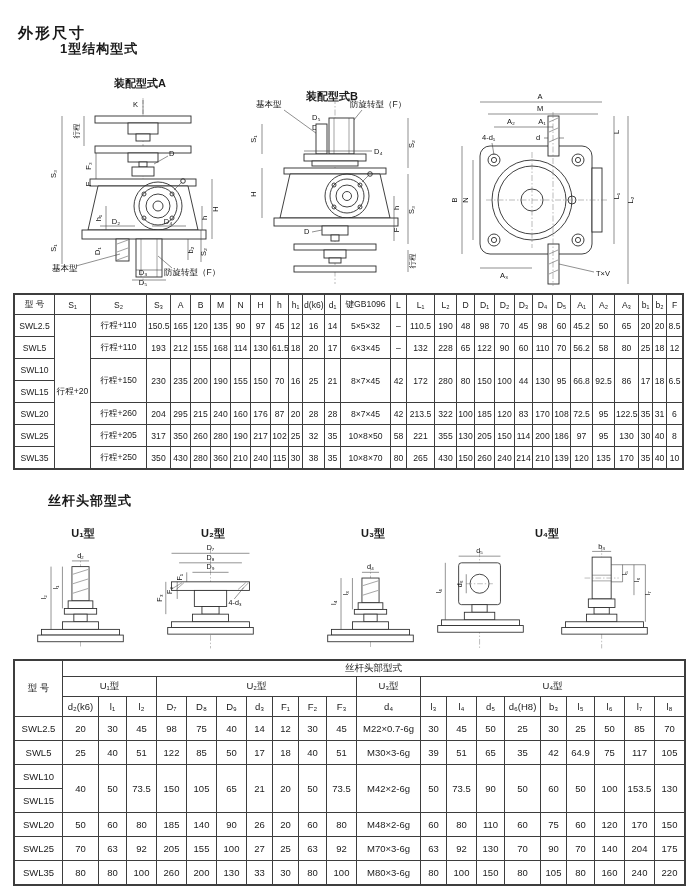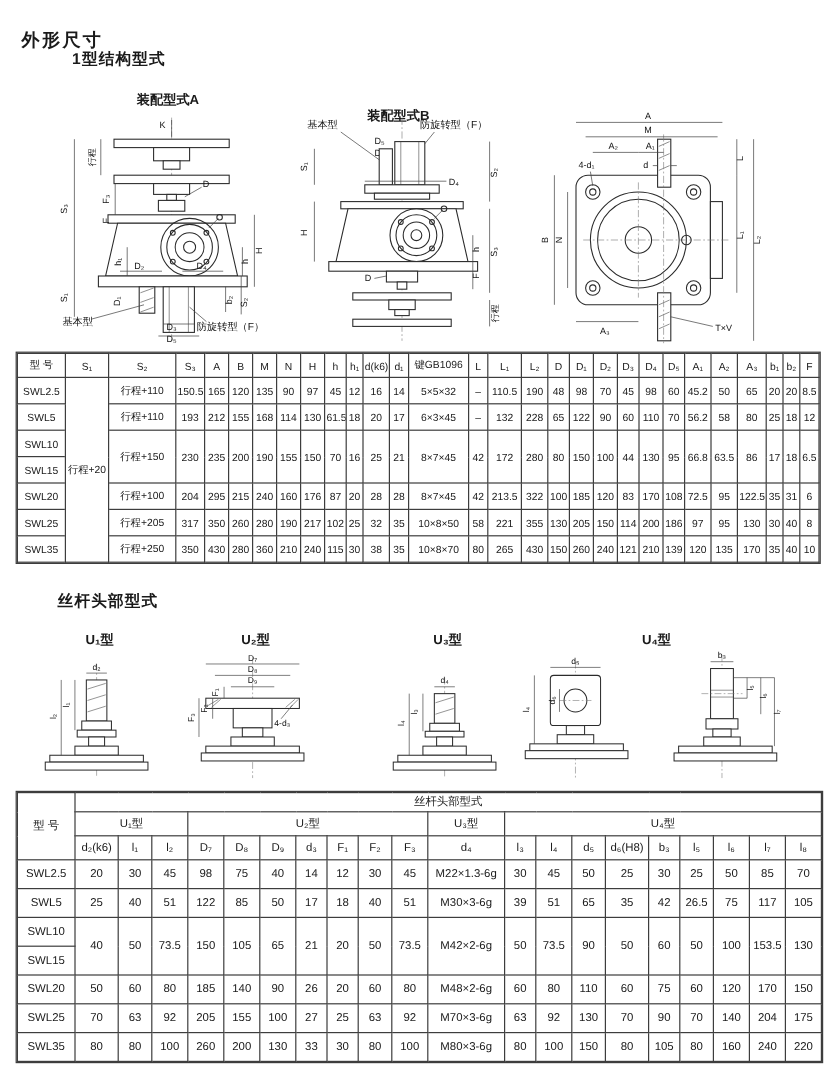--- a/index.html
+++ b/index.html
@@ -369,32 +369,32 @@
           <td rowspan="2">42</td>
           <td rowspan="2">172</td>
           <td rowspan="2">280</td>
           <td rowspan="2">80</td>
           <td rowspan="2">150</td>
           <td rowspan="2">100</td>
           <td rowspan="2">44</td>
           <td rowspan="2">130</td>
           <td rowspan="2">95</td>
           <td rowspan="2">66.8</td>
-          <td rowspan="2">63.5</td>
+          <td rowspan="2">92.5</td>
           <td rowspan="2">86</td>
           <td rowspan="2">17</td>
           <td rowspan="2">18</td>
           <td rowspan="2">6.5</td>
         </tr>
         <tr>
           <td>SWL15</td>
         </tr>
         <tr>
           <td>SWL20</td>
-          <td>行程+100</td>
+          <td>行程+260</td>
           <td>204</td>
           <td>295</td>
           <td>215</td>
           <td>240</td>
           <td>160</td>
           <td>176</td>
           <td>87</td>
           <td>20</td>
           <td>28</td>
           <td>28</td>
@@ -458,21 +458,21 @@
           <td>30</td>
           <td>38</td>
           <td>35</td>
           <td>10×8×70</td>
           <td>80</td>
           <td>265</td>
           <td>430</td>
           <td>150</td>
           <td>260</td>
           <td>240</td>
-          <td>121</td>
+          <td>214</td>
           <td>210</td>
           <td>139</td>
           <td>120</td>
           <td>135</td>
           <td>170</td>
           <td>35</td>
           <td>40</td>
           <td>10</td>
         </tr>
       </tbody>
@@ -666,21 +666,21 @@
           <td>20</td>
           <td>30</td>
           <td>45</td>
           <td>98</td>
           <td>75</td>
           <td>40</td>
           <td>14</td>
           <td>12</td>
           <td>30</td>
           <td>45</td>
-          <td>M22×1.3-6g</td>
+          <td>M22×0.7-6g</td>
           <td>30</td>
           <td>45</td>
           <td>50</td>
           <td>25</td>
           <td>30</td>
           <td>25</td>
           <td>50</td>
           <td>85</td>
           <td>70</td>
         </tr>
@@ -695,21 +695,21 @@
           <td>17</td>
           <td>18</td>
           <td>40</td>
           <td>51</td>
           <td>M30×3-6g</td>
           <td>39</td>
           <td>51</td>
           <td>65</td>
           <td>35</td>
           <td>42</td>
-          <td>26.5</td>
+          <td>64.9</td>
           <td>75</td>
           <td>117</td>
           <td>105</td>
         </tr>
         <tr>
           <td>SWL10</td>
           <td rowspan="2">40</td>
           <td rowspan="2">50</td>
           <td rowspan="2">73.5</td>
           <td rowspan="2">150</td>

